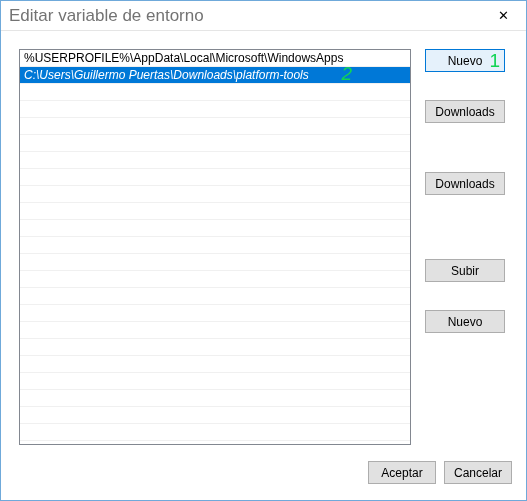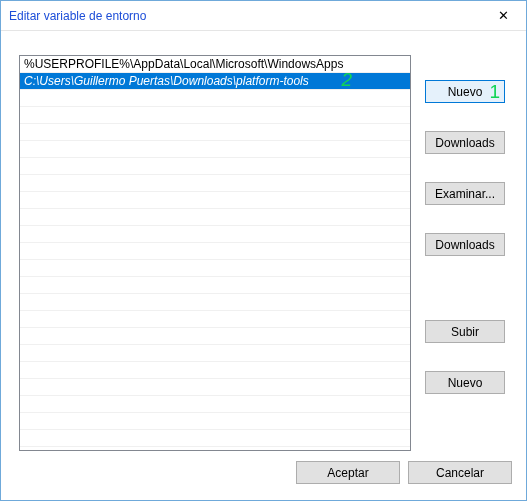--- a/index.html
+++ b/index.html
@@ -21,40 +21,39 @@
     }
     .titlebar {
       height: 30px;
       display: flex;
       align-items: center;
       justify-content: space-between;
       padding-left: 8px;
       border-bottom: 1px solid #e5e5e5;
     }
     .titlebar .title {
-      font-size: 12px;
-      color: #1d4ed8;
+      font-size: 17px;
+      color: #737373;
     }
     .close-btn {
       width: 45px;
       height: 29px;
       display: flex;
       align-items: center;
       justify-content: center;
       font-size: 13px;
       font-family: Arial, sans-serif;
       color: #000;
       background: transparent;
     }
     .content {
       flex: 1;
       display: flex;
       padding: 18px 16px 10px 18px;
       gap: 14px;
-      align-items: flex-end;
     }
     .listbox {
       width: 392px;
       height: 396px;
       border: 1px solid #828790;
       background: #fff;
       overflow: hidden;
     }
     .list-row {
       height: 17px;
@@ -114,21 +113,21 @@
       right: 4px;
       top: 0px;
     }
     .footer {
       display: flex;
       justify-content: flex-end;
       gap: 8px;
       padding: 0 14px 16px 0;
     }
     .footer .btn {
-      width: 104px;
+      width: 68px;
     }
     .spacer-sm { height: 14px; }
     .spacer-md { height: 50px; }
     .spacer-lg { height: 50px; }
   </style>
 </head>
 <body>
 
 <div class="window">
 
@@ -175,23 +174,20 @@
     <div class="sidebar">
       <button class="btn highlight">
         <span>Nuevo</span>
         <span class="annotation annotation-1">1</span>
       </button>
       <div class="spacer-sm"></div>
       <button class="btn">
         <span>Downloads</span>
       </button>
       <div class="spacer-sm"></div>
-      <button class="btn">
-        <span>Examinar...</span>
-      </button>
       <div class="spacer-sm"></div>
       <button class="btn">
         <span>Downloads</span>
       </button>
       <div class="spacer-md"></div>
       <button class="btn">
         <span>Subir</span>
       </button>
       <div class="spacer-sm"></div>
       <button class="btn">

